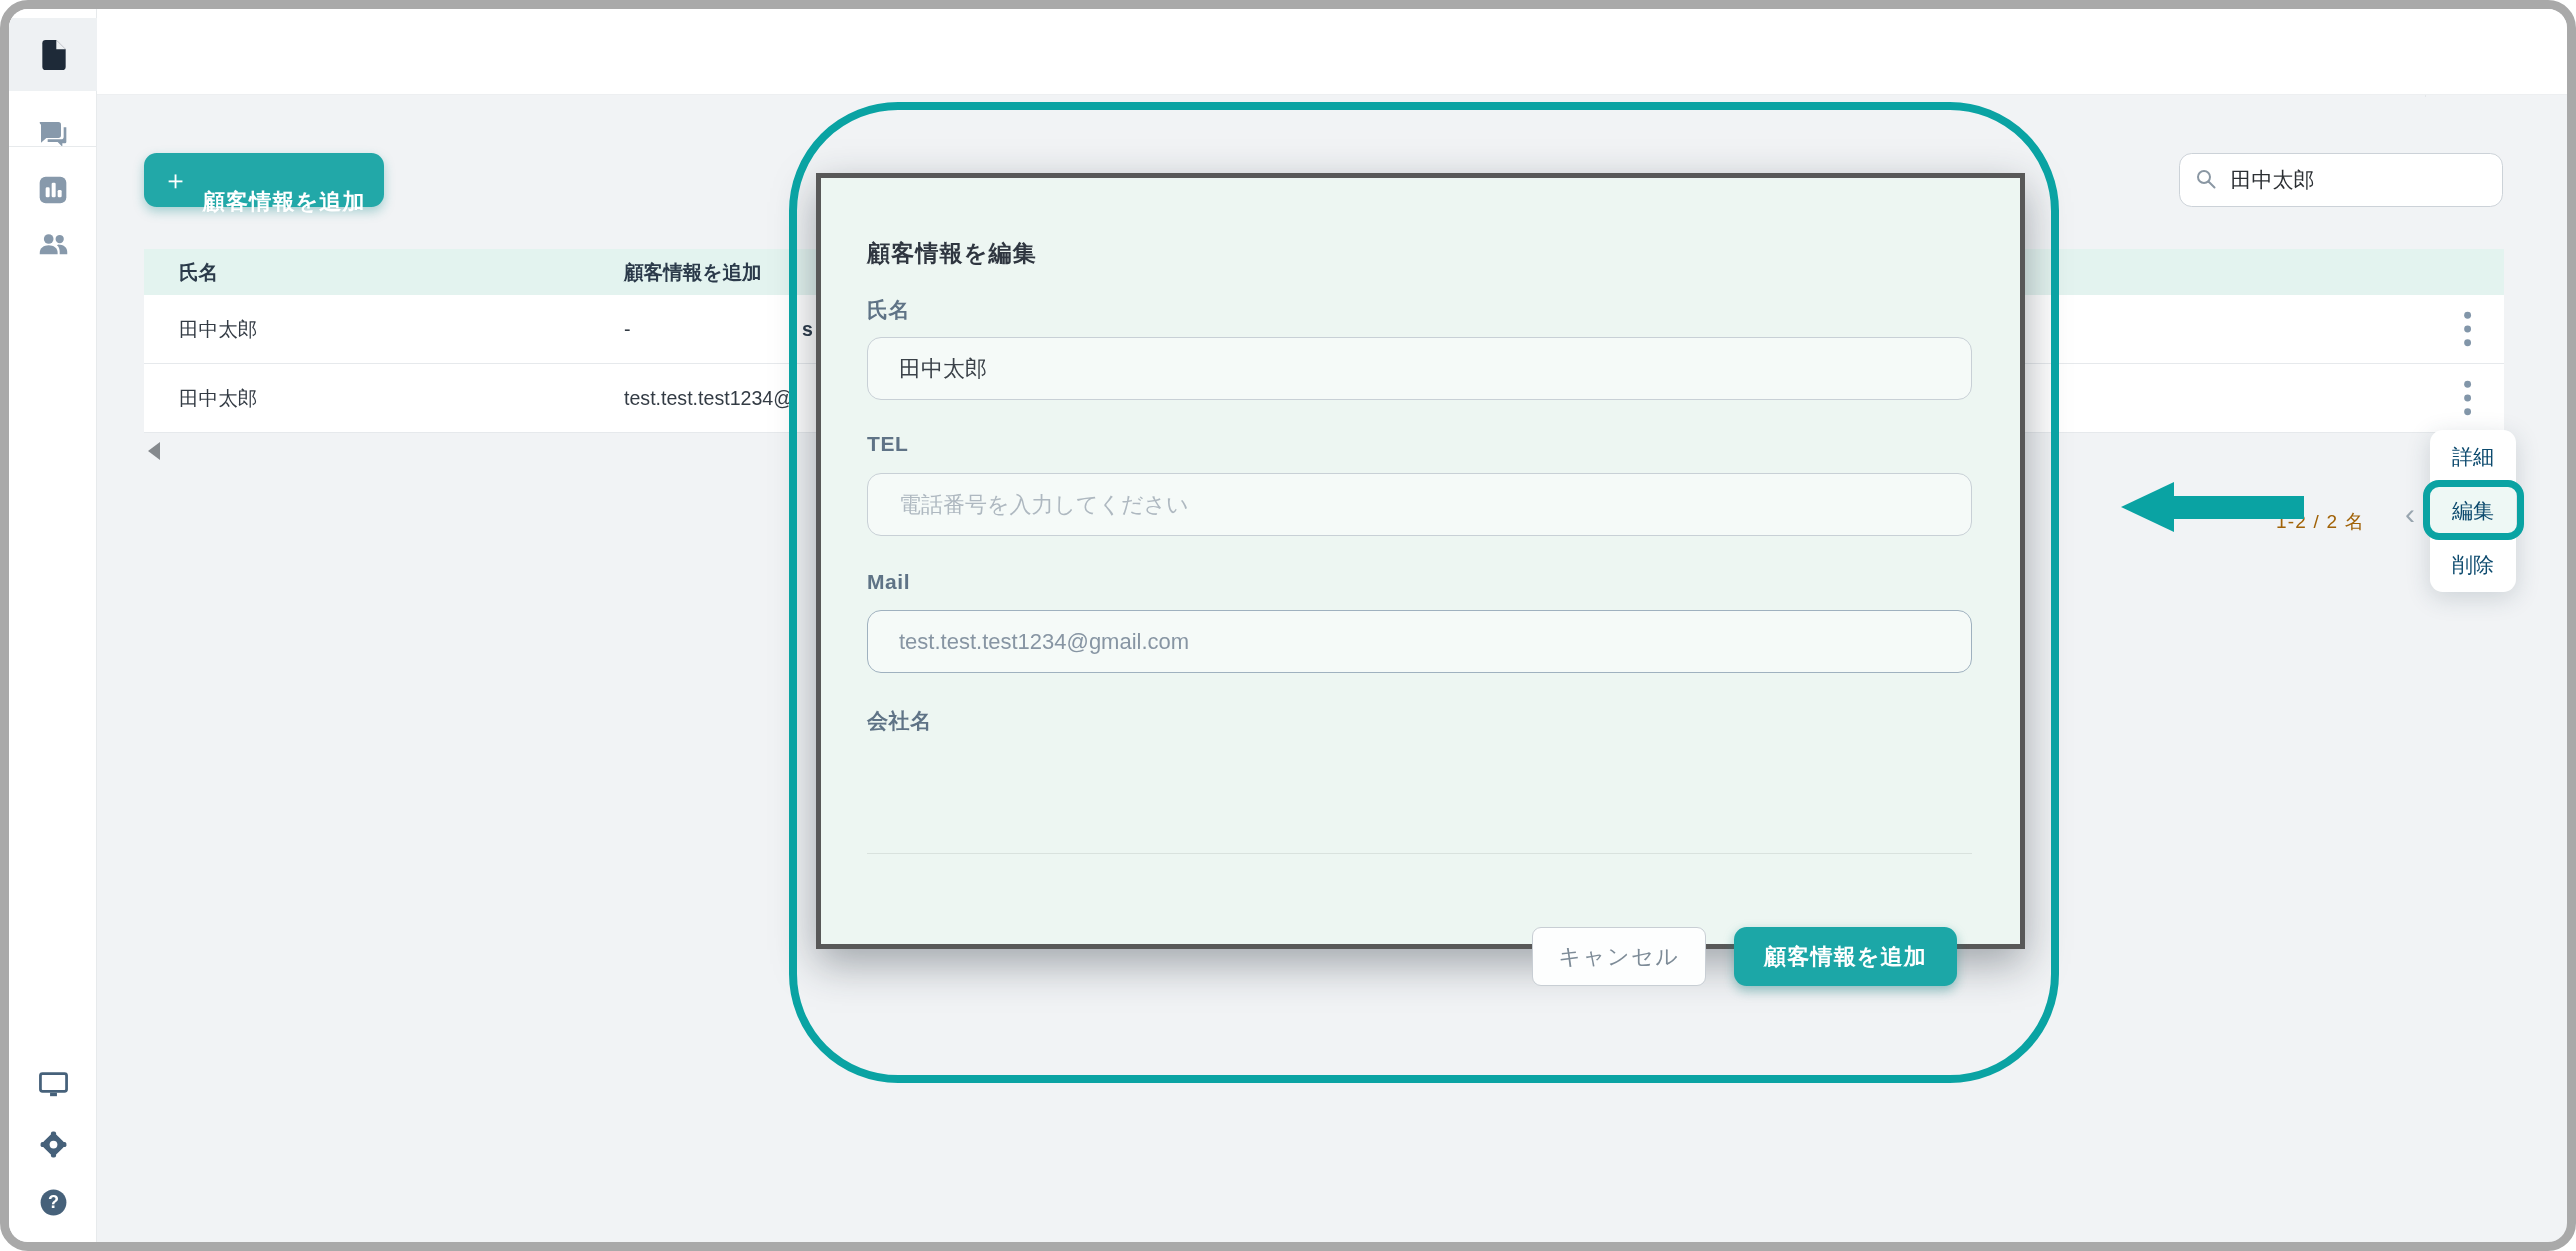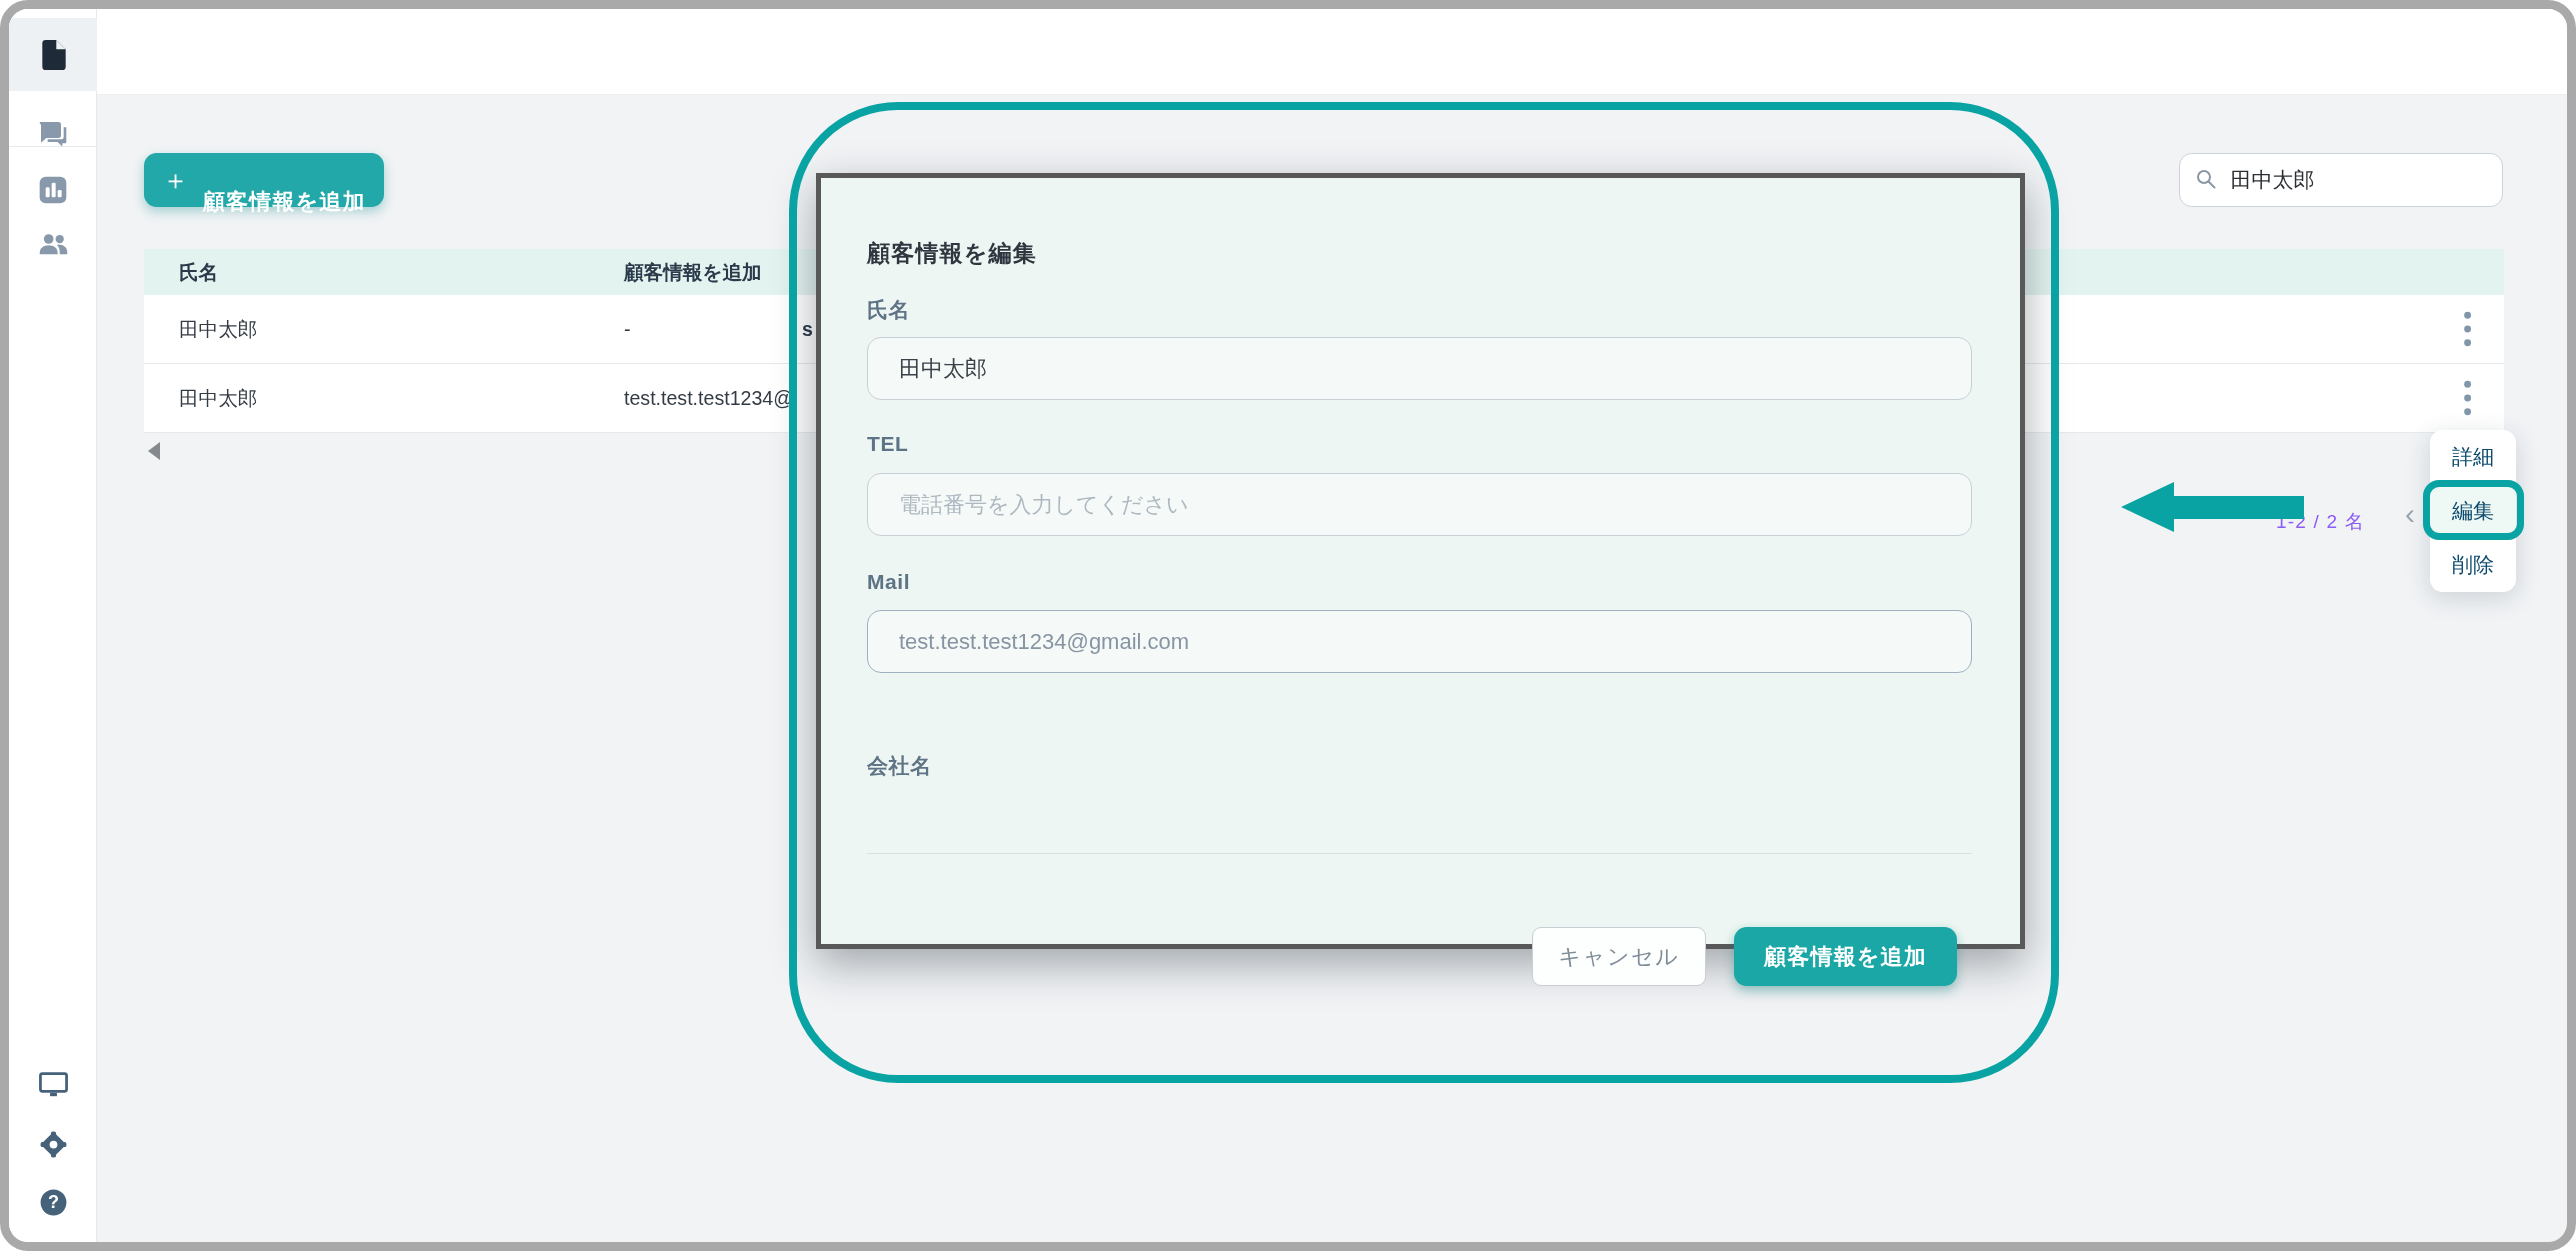--- a/index.html
+++ b/index.html
@@ -37,21 +37,21 @@
   .th{font-size:19.6px;font-weight:700;color:#2b3a4a;}
   .th1{padding-left:35px;width:480px;}
   .row{height:69px;background:#ffffff;border-bottom:1.2px solid #e6e9ec;display:flex;align-items:center;position:relative;}
   .td{font-size:19.6px;color:#333b44;}
   .td1{padding-left:35px;width:480px;}
   .kebab{position:absolute;left:2301px;top:0;height:100%;width:46px;display:flex;align-items:center;justify-content:center;cursor:pointer;}
   .frag{position:absolute;left:658px;top:0;height:100%;display:flex;align-items:center;font-size:19.6px;font-weight:700;color:#2b3a4a;}
   .scroll-left{position:absolute;left:139px;top:433px;width:0;height:0;border-top:9.2px solid transparent;border-bottom:9.2px solid transparent;border-right:12.7px solid #85898d;cursor:pointer;z-index:2;}
 
   
-  .pagination{position:absolute;left:2267px;top:500px;font-size:19px;color:#8b5cf6;letter-spacing:1.2px;z-index:2;}
+  .pagination{position:absolute;left:2267px;top:500px;font-size:19px;color:#a16207;letter-spacing:1.2px;z-index:2;}
   .page-prev{position:absolute;left:2396px;top:488px;font-size:30px;color:#9aa7b1;z-index:2;cursor:pointer;}
   .menu-card{position:absolute;left:2421px;top:421px;width:86px;height:162px;background:#ffffff;border-radius:12.7px;box-shadow:0 5.8px 25px rgba(40,60,80,.18);z-index:10;overflow:hidden;}
   .menu-item{height:54px;display:flex;align-items:center;justify-content:center;font-size:21px;color:#0c4a6e;cursor:pointer;}
   .menu-item.hl{background:#eef8f5;}
 
   
   .modal{position:absolute;left:807px;top:164px;width:1209px;height:776px;background:#edf6f2;border:5.8px solid #585858;box-shadow:0 15px 40px rgba(30,40,50,.38);z-index:40;}
   .modal-title{position:absolute;left:46px;top:41px;font-size:23px;font-weight:700;color:#2f3640;letter-spacing:1.2px;}
   .f-label{position:absolute;left:46px;font-size:21px;font-weight:700;color:#5f7386;letter-spacing:0.6px;}
   .f-input{position:absolute;left:46px;width:1105px;height:63px;border:1.2px solid #c8d0d6;border-radius:14px;background:#f5faf8;padding:0 31px;font-size:22px;color:#3a4148;outline:none;}
@@ -222,21 +222,21 @@
 
       <label class="f-label" style="top:118px;">氏名</label>
       <input class="f-input" style="top: 159px;" value="田中太郎">
 
       <label class="f-label" style="top:254px;">TEL</label>
       <input class="f-input" style="top: 295px;" placeholder="電話番号を入力してください">
 
       <label class="f-label" style="top:392px;">Mail</label>
       <input class="f-input mail" style="top: 432px;" value="test.test.test1234@gmail.com">
 
-      <label class="f-label" style="top:529px;margin-top:45px;">会社名</label>
+      <label class="f-label" style="top:529px;">会社名</label>
 
       <div class="modal-divider"></div>
       <div class="btn-cancel">キャンセル</div>
       <div class="btn-submit">顧客情報を追加</div>
     </section>
 
     <div class="ring"></div>
     <div class="edit-box"></div>
     <div class="arrow-shaft"></div>
     <div class="arrow-head"></div>

